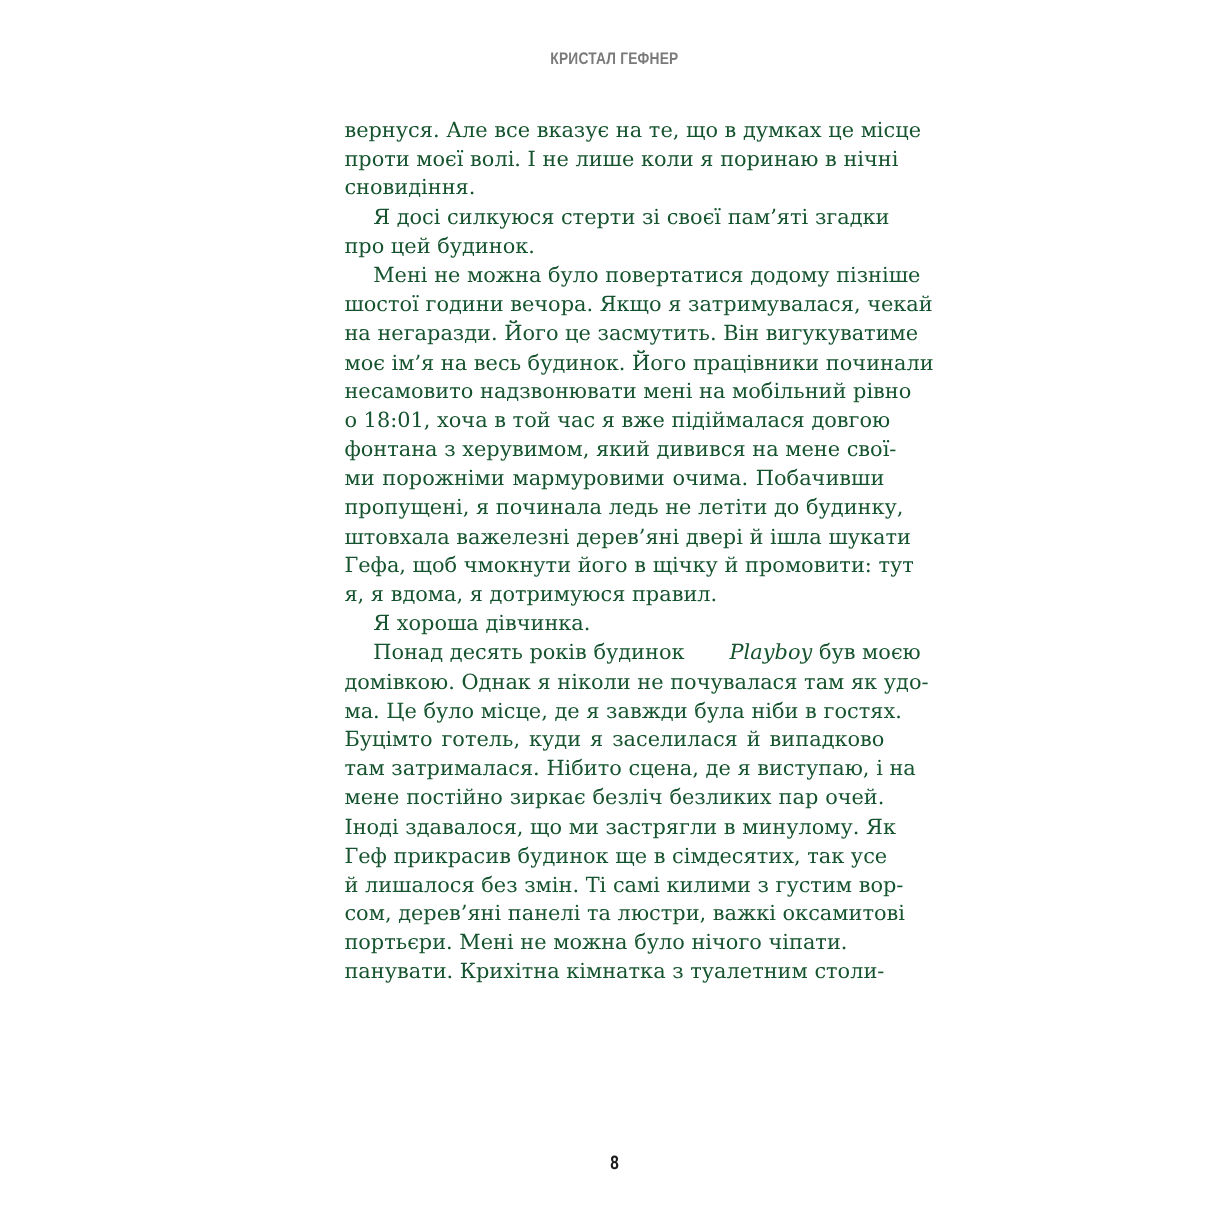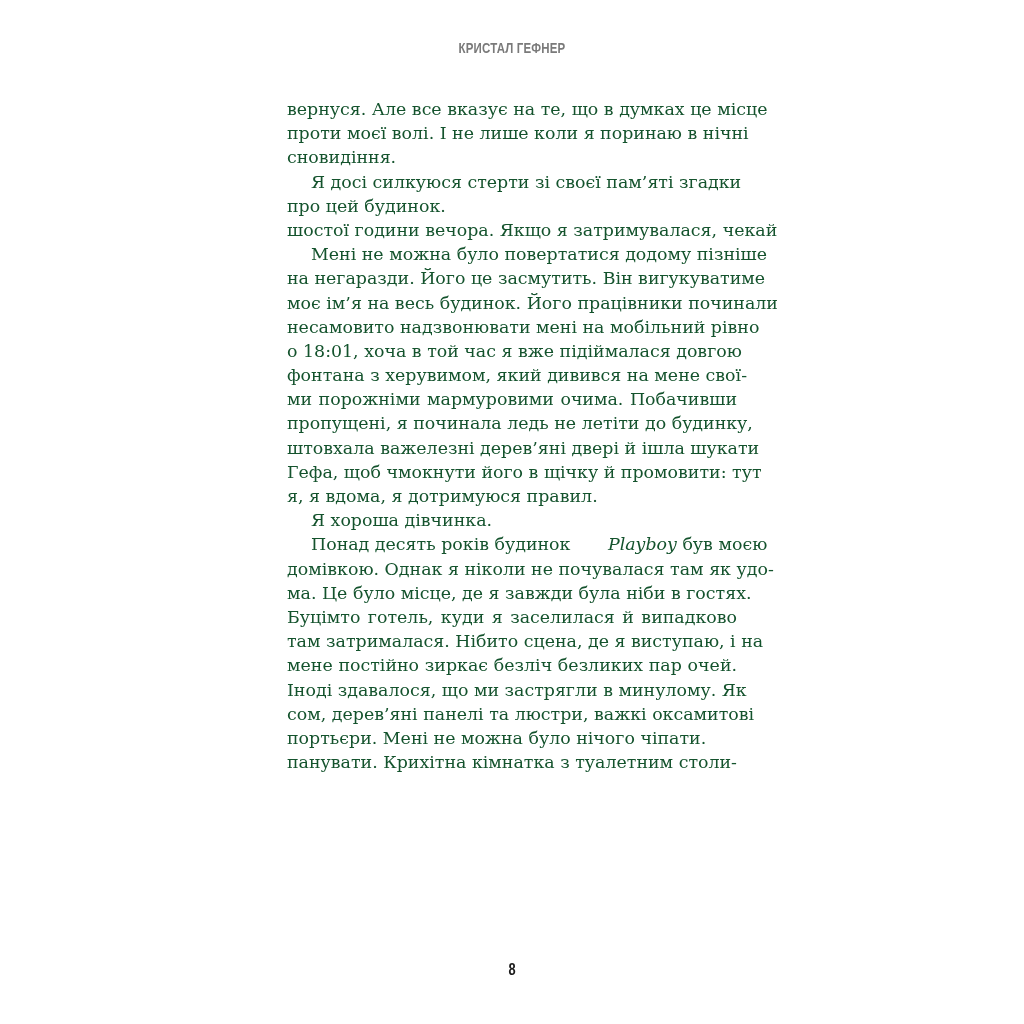--- a/index.html
+++ b/index.html
@@ -73,38 +73,40 @@
 <body>
 
 <div class="running-head">КРИСТАЛ ГЕФНЕР</div>
 
 <div class="text-block">
   <span class="line">вернуся. Але все вказує на те, що в думках це місце</span>
   <span class="line">проти моєї волі. І не лише коли я поринаю в нічні</span>
   <span class="line last">сновидіння.</span>
   <span class="line indent">Я досі силкуюся стерти зі своєї пам’яті згадки</span>
   <span class="line last">про цей будинок.</span>
+  <span class="line indent">Мені не можна було повертатися додому пізніше</span>
   <span class="line">шостої години вечора. Якщо я затримувалася, чекай</span>
-  <span class="line indent">Мені не можна було повертатися додому пізніше</span>
   <span class="line">на негаразди. Його це засмутить. Він вигукуватиме</span>
   <span class="line">моє ім’я на весь будинок. Його працівники починали</span>
   <span class="line">несамовито надзвонювати мені на мобільний рівно</span>
   <span class="line">о 18:01, хоча в той час я вже підіймалася довгою</span>
   <span class="line">фонтана з херувимом, який дивився на мене свої-</span>
   <span class="line">ми порожніми мармуровими очима. Побачивши</span>
   <span class="line">пропущені, я починала ледь не летіти до будинку,</span>
   <span class="line">штовхала важелезні дерев’яні двері й ішла шукати</span>
   <span class="line">Гефа, щоб чмокнути його в щічку й промовити: тут</span>
   <span class="line last">я, я вдома, я дотримуюся правил.</span>
   <span class="line indent last">Я хороша дівчинка.</span>
   <span class="line indent"><span>Понад десять років будинок </span><span class="seg-italic">Playboy</span><span> був моєю</span></span>
   <span class="line">домівкою. Однак я ніколи не почувалася там як удо-</span>
   <span class="line">ма. Це було місце, де я завжди була ніби в гостях.</span>
   <span class="line">Буцімто готель, куди я заселилася й випадково</span>
   <span class="line">там затрималася. Нібито сцена, де я виступаю, і на</span>
   <span class="line">мене постійно зиркає безліч безликих пар очей.</span>
   <span class="line">Іноді здавалося, що ми застрягли в минулому. Як</span>
+  <span class="line">Геф прикрасив будинок ще в сімдесятих, так усе</span>
+  <span class="line">й лишалося без змін. Ті самі килими з густим вор-</span>
   <span class="line">сом, дерев’яні панелі та люстри, важкі оксамитові</span>
   <span class="line last">портьєри. Мені не можна було нічого чіпати.</span>
   <span class="line">панувати. Крихітна кімнатка з туалетним столи-</span>
 </div>
 
 <div class="folio">8</div>
 
 </body></html>

